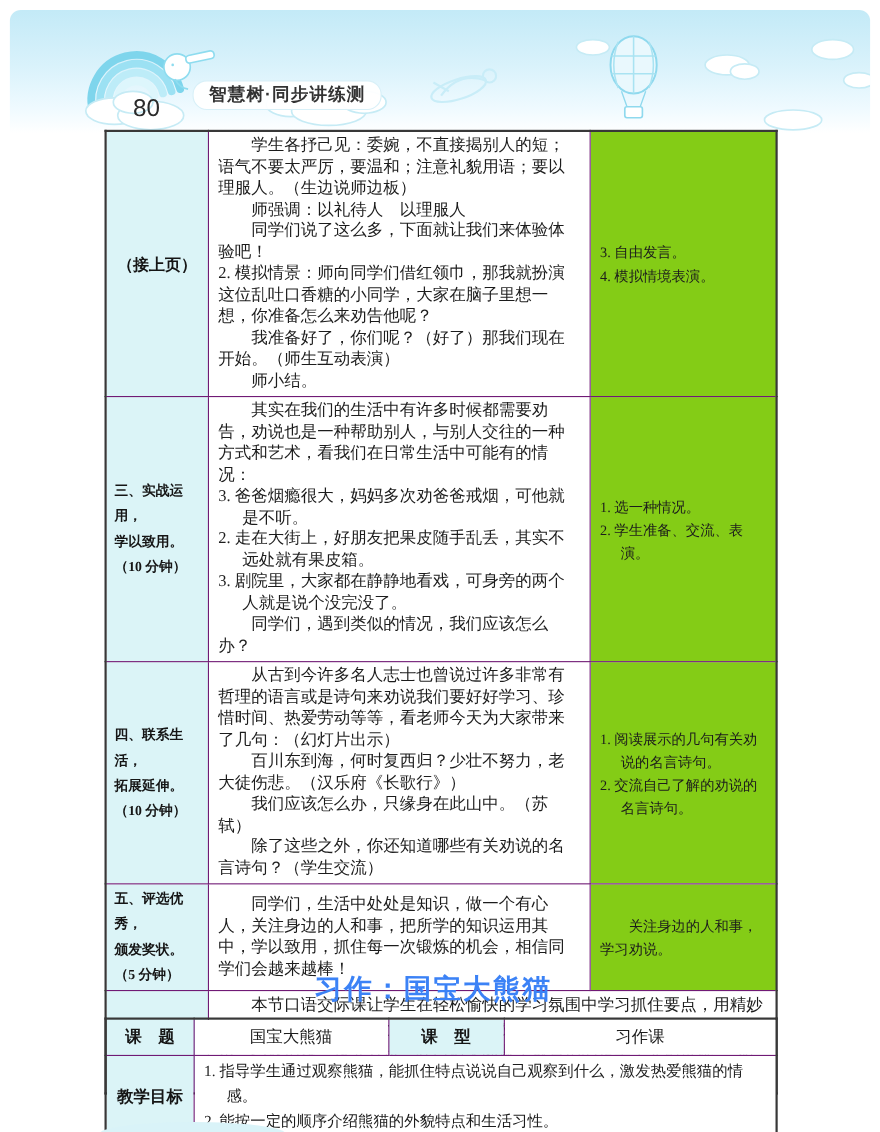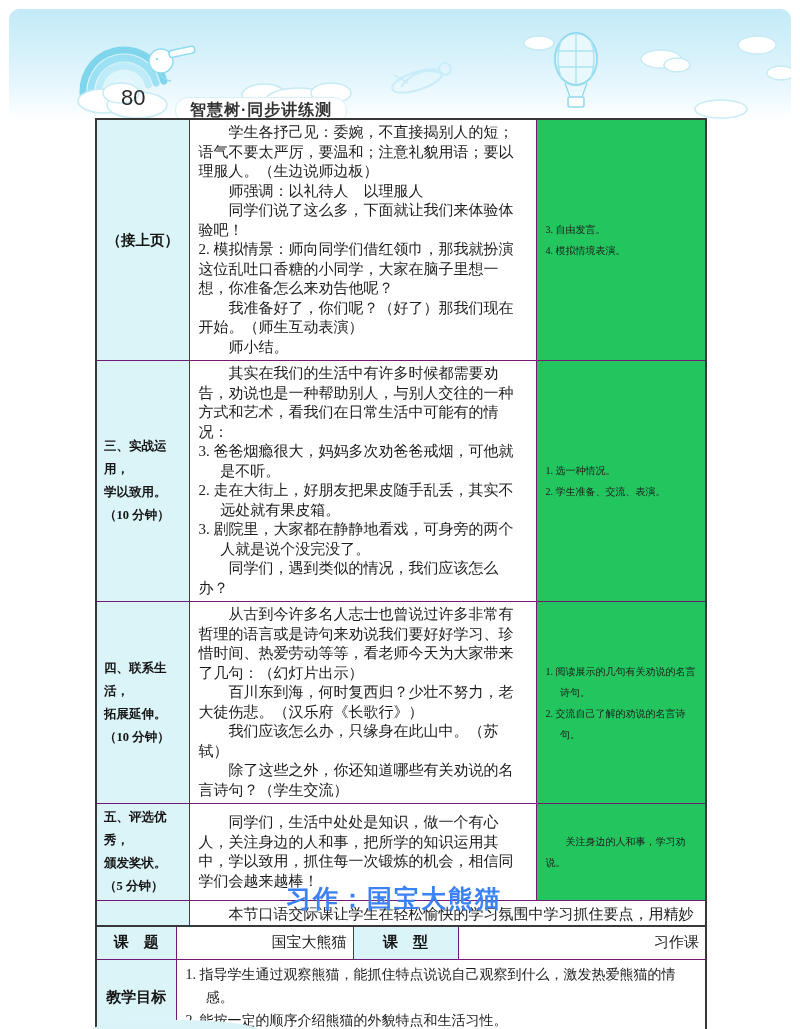--- a/index.html
+++ b/index.html
@@ -14,21 +14,21 @@
     background:linear-gradient(180deg,#c3eaf7 0%,#d9f2fb 45%,#effaff 80%,#ffffff 100%);
     border-radius:10px 10px 0 0;
     padding-left:20px;
   }
   .sky svg{position:absolute;left:0;top:0;}
   .page-number{
     position:absolute;left:112px;top:76px;font-size:22px;color:#2a2a2a;
     font-family:"Liberation Sans",sans-serif;
   }
   .series-pill{
-    position:absolute;left:166px;top:88px;height:25px;padding:0 14px;
+    position:absolute;left:166px;top:64px;height:25px;padding:0 14px;
     background:rgba(255,255,255,0.95);border:1px solid #d8f0f8;border-radius:13px;
     display:flex;align-items:center;
   }
   .series-pill span{
     font-family:"Liberation Sans","DejaVu Sans",sans-serif;font-weight:bold;
     font-size:16px;color:#333;letter-spacing:1px;
   }
   
   table{border-collapse:collapse;table-layout:fixed;}
   .t1{position:absolute;left:95px;top:118px;width:610px;}
@@ -36,28 +36,28 @@
   .t1,.t2{border:2.5px solid #383838;}
   td{border:1px solid #701a75;vertical-align:middle;overflow:hidden;}
   td.hd{
     background:#dbf4f7;text-align:center;font-weight:bold;padding:2px 4px;
     font-size:14.5px;color:#151515;margin-left:41px;
   }
   td.hd.small div{font-size:12.5px;line-height:23px;text-align:left;padding-left:3px;}
   td.hd.big{font-size:16px;}
   td.ct{background:#fff;padding:3px 9px;font-size:15px;line-height:19.5px;}
   td.ct.vtop{vertical-align:top;}
-  td.sd{background:#22c55e;padding:3px 9px;font-size:10px;line-height:21px;vertical-align:middle;}
+  td.sd{background:#84cc16;padding:3px 9px;font-size:13px;line-height:21px;vertical-align:middle;}
   p{margin:0;}
   p.ind{text-indent:2em;}
   p.flush{text-indent:0;}
   p.hang{padding-left:1.45em;text-indent:-1.45em;}
   
   .t2 td.hd{font-size:15px;}
-  .t2 td.val{background:#fff;text-align:right;font-size:15px;padding:2px 6px;}
+  .t2 td.val{background:#fff;text-align:center;font-size:15px;padding:2px 6px;}
   .t2 td.ct{font-size:14px;line-height:23px;}
   
   .section-title{
     position:absolute;left:0;top:882px;width:788px;text-align:center;
     font-size:25px;font-weight:bold;color:#3b82f6;letter-spacing:2px;
   }
   
   .bottom-smudge{
     position:absolute;left:90px;top:1020px;width:170px;height:22px;
     background:#d9f3f8;border-radius:50%;

